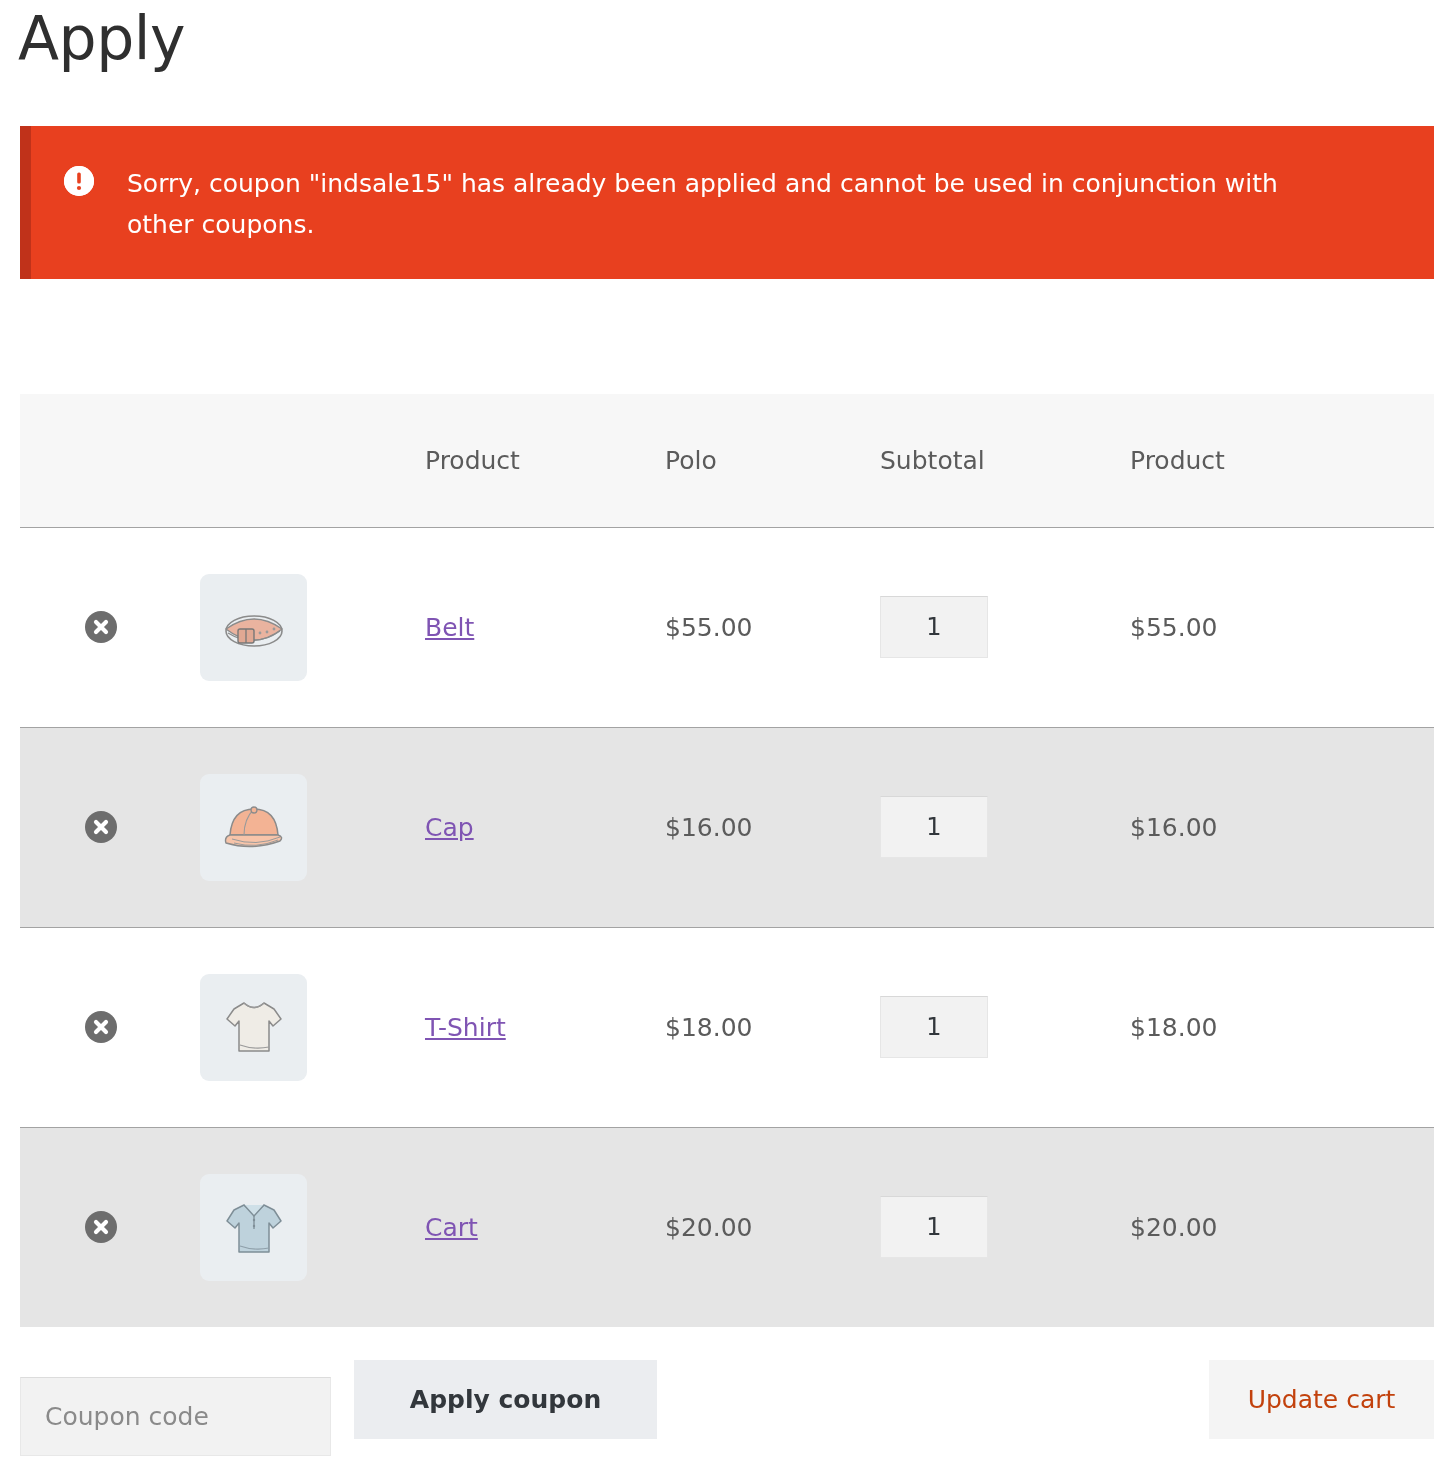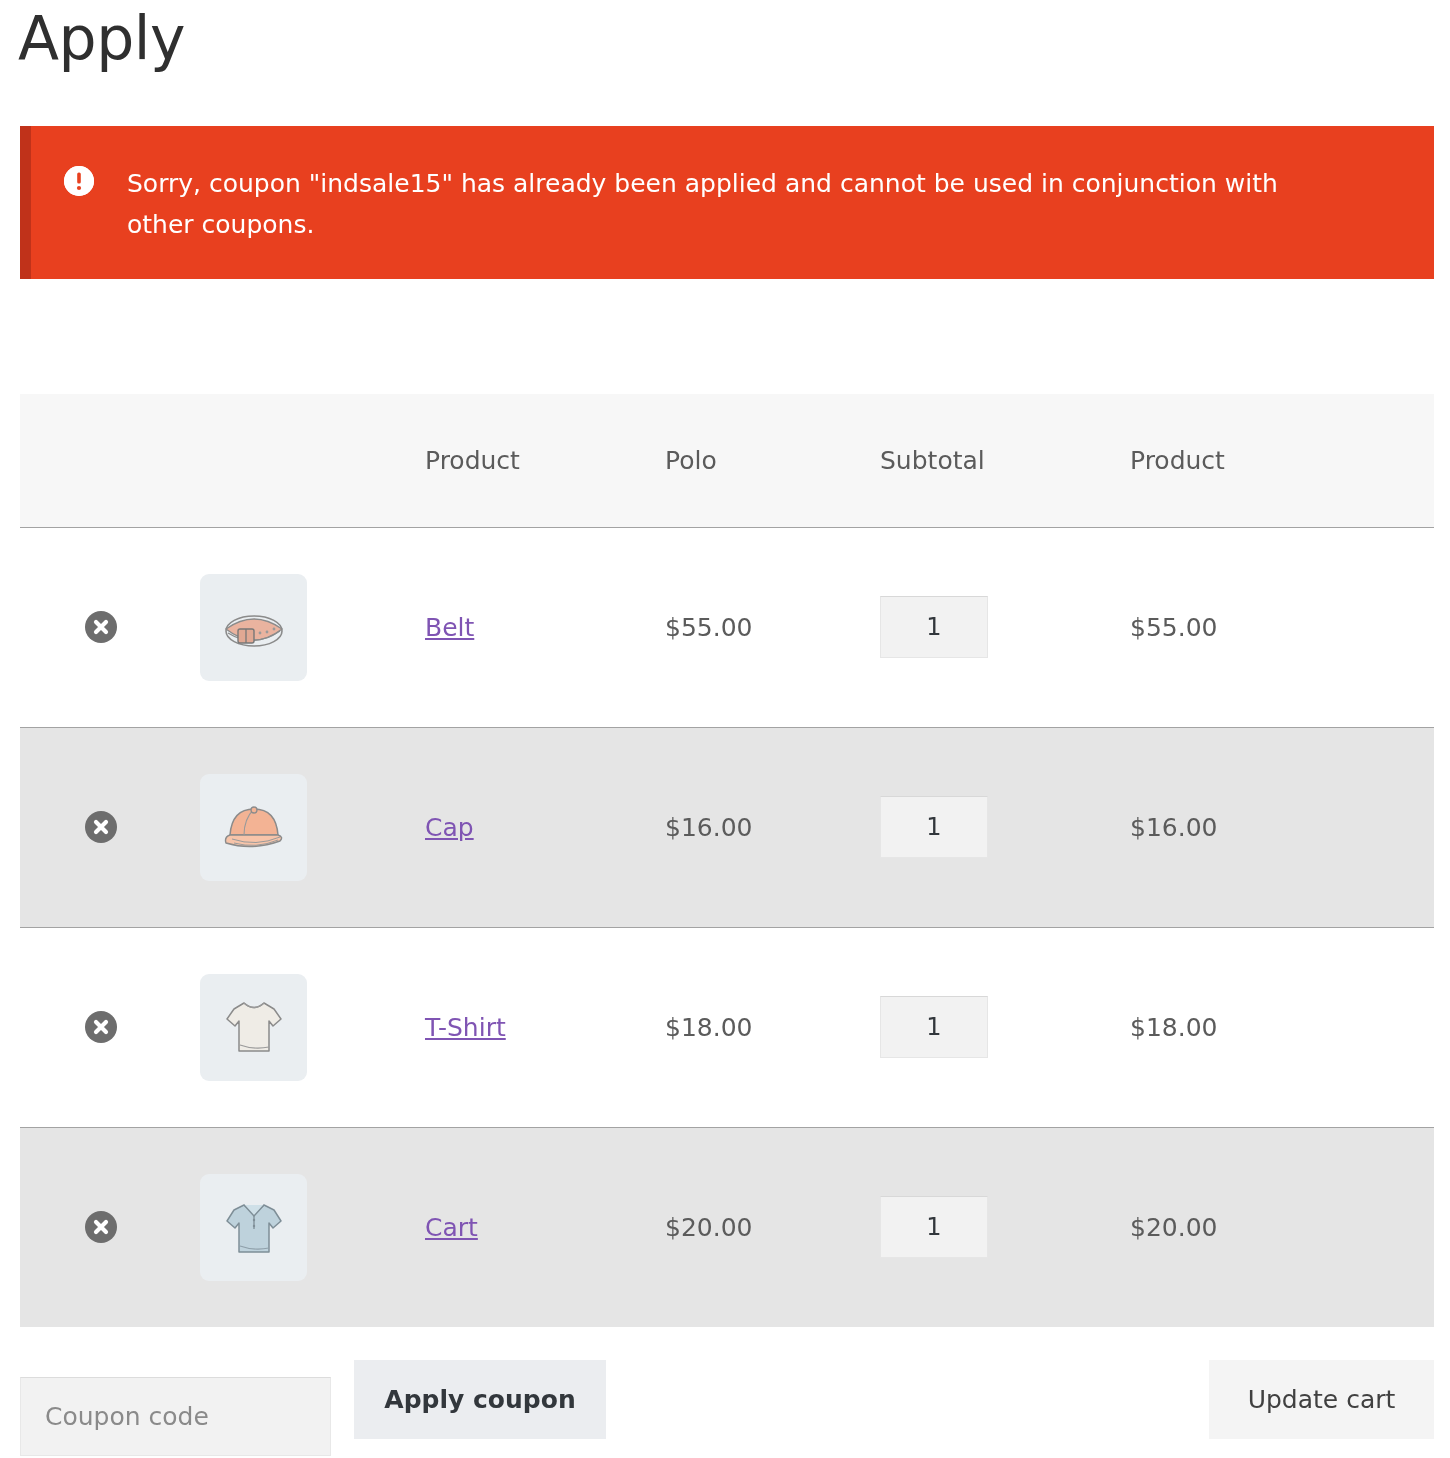--- a/index.html
+++ b/index.html
@@ -184,41 +184,41 @@
     color: #8a8a8a;
     padding: 0 0 0 24px;
     outline: none;
     font-family: "DejaVu Sans", "Liberation Sans", sans-serif;
   }
   .coupon-input::placeholder { color: #8a8a8a; opacity: 1; }
   .apply-btn {
     position: absolute;
     left: 334px;
     top: 0;
-    width: 252px;
+    width: 303px;
     height: 79px;
     background: #ebedf0;
     border: none;
     font-size: 25px;
     font-weight: 700;
     color: #32373c;
     cursor: pointer;
     font-family: "DejaVu Sans", "Liberation Sans", sans-serif;
   }
   .update-btn {
     position: absolute;
     right: 0;
     top: 0;
     width: 225px;
     height: 79px;
     background: #f4f4f4;
     border: none;
     font-size: 25px;
     font-weight: 400;
-    color: #404040;
+    color: #c2410c;
     cursor: default;
     font-family: "DejaVu Sans", "Liberation Sans", sans-serif;
   }
 </style>
 </head>
 <body>
 
 <div class="page">
 
   <h1 class="page-title">Apply</h1>

